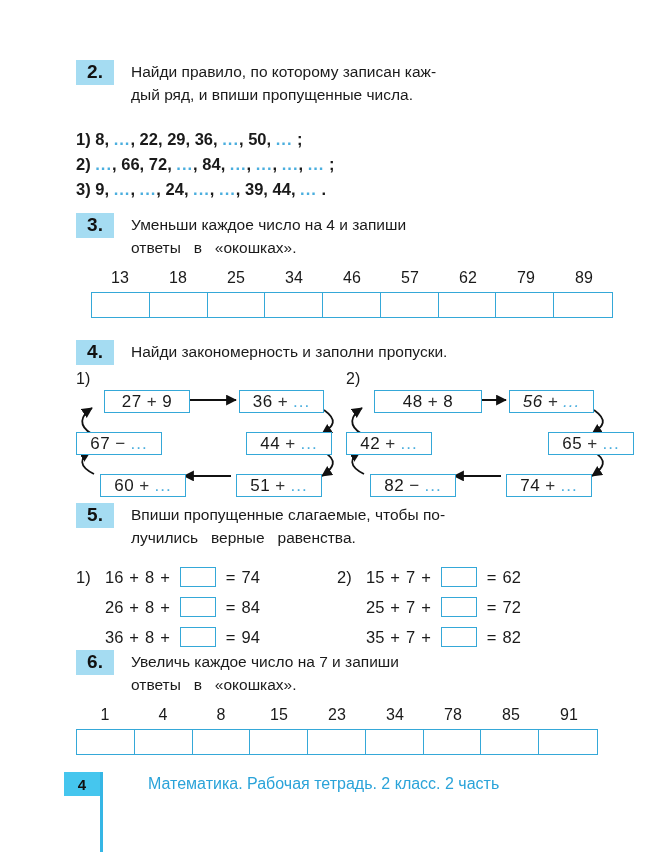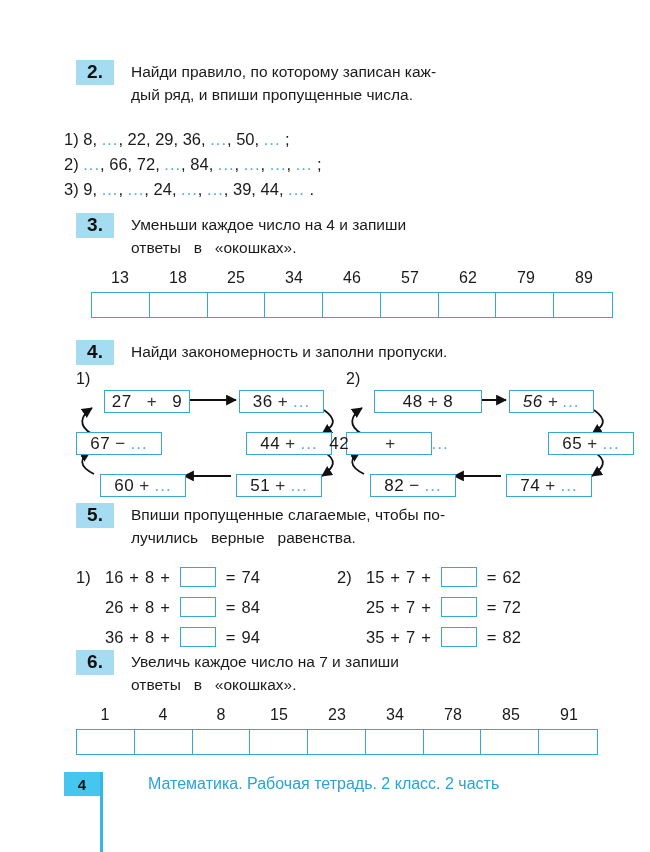--- a/index.html
+++ b/index.html
@@ -57,23 +57,24 @@
     white-space: nowrap;
   }
   .justified {
     display: flex;
     justify-content: space-between;
   }
 
   
   .seq-list {
     position: absolute;
-    left: 64px;
+    left: 76px;
     font-size: 16.5px;
     line-height: 25px;
+    font-weight: bold;
   }
   .seq-row { white-space: nowrap; }
   .dots {
     color: #4aaede;
     letter-spacing: 1px;
   }
 
   
   .tbl-wrap { position: absolute; }
   .tbl-nums {
@@ -327,21 +328,21 @@
           <path d="M0,0 L6,3 L0,6 z" fill="#111"></path>
         </marker>
       </defs>
       <line x1="110" y1="10" x2="160" y2="10" stroke="#111" stroke-width="1.8" marker-end="url(#ah1)"></line>
       <path d="M248,20 C262,30 258,36 246,44" fill="none" stroke="#111" stroke-width="1.8" marker-end="url(#ah1)"></path>
       <path d="M248,62 C262,70 258,78 246,86" fill="none" stroke="#111" stroke-width="1.8" marker-end="url(#ah1)"></path>
       <line x1="155" y1="86" x2="108" y2="86" stroke="#111" stroke-width="1.8" marker-end="url(#ah1)"></line>
       <path d="M18,84 C2,76 4,68 14,62" fill="none" stroke="#111" stroke-width="1.8" marker-end="url(#ah1)"></path>
       <path d="M16,44 C2,36 4,26 16,18" fill="none" stroke="#111" stroke-width="1.8" marker-end="url(#ah1)"></path>
     </svg>
-    <div class="fbox" style="left:28px; top:0px; width:86px;gap:10px;">
+    <div class="fbox" style="left:28px; top:0px; width:86px;">
       <span>27</span>
       <span class="op">+</span>
       <span>9</span>
     </div>
     <div class="fbox" style="left:163px; top:0px; width:85px;">
       <span>36</span>
       <span class="op">+</span>
       <span class="dots">...</span>
     </div>
     <div class="fbox" style="left:170px; top:42px; width:86px;">
@@ -399,21 +400,21 @@
     <div class="fbox" style="left:160px; top:84px; width:86px;">
       <span>74</span>
       <span class="op">+</span>
       <span class="dots">...</span>
     </div>
     <div class="fbox" style="left:24px; top:84px; width:86px;">
       <span>82</span>
       <span class="op">−</span>
       <span class="dots">...</span>
     </div>
-    <div class="fbox" style="left:0px; top:42px; width:86px;gap:31px;">
+    <div class="fbox" style="left:0px; top:42px; width:86px;">
       <span>42</span>
       <span class="op">+</span>
       <span class="dots">...</span>
     </div>
   </div>
 
   <div class="task" style="top:503px;">
     <div class="task-head">
       <div class="badge">5.</div>
       <div class="task-text">

